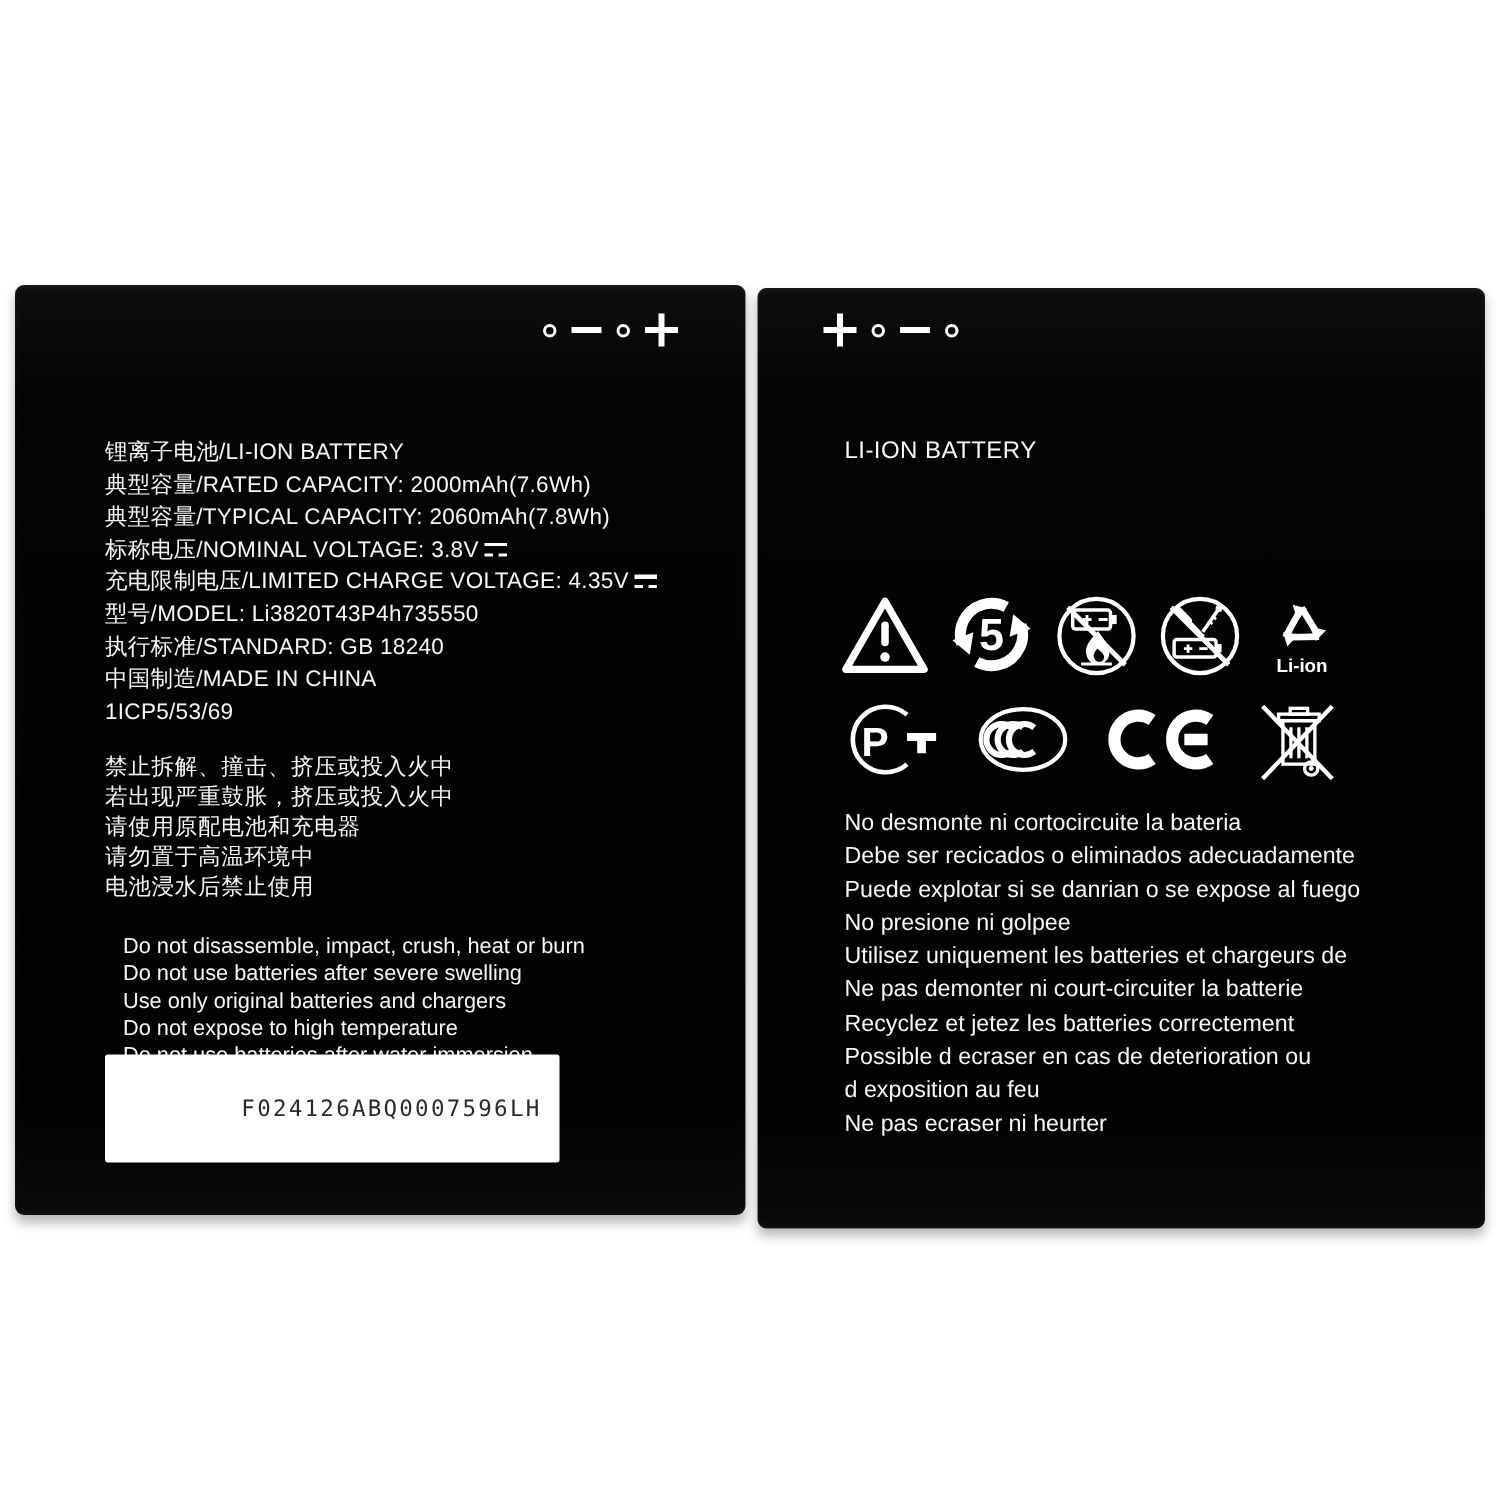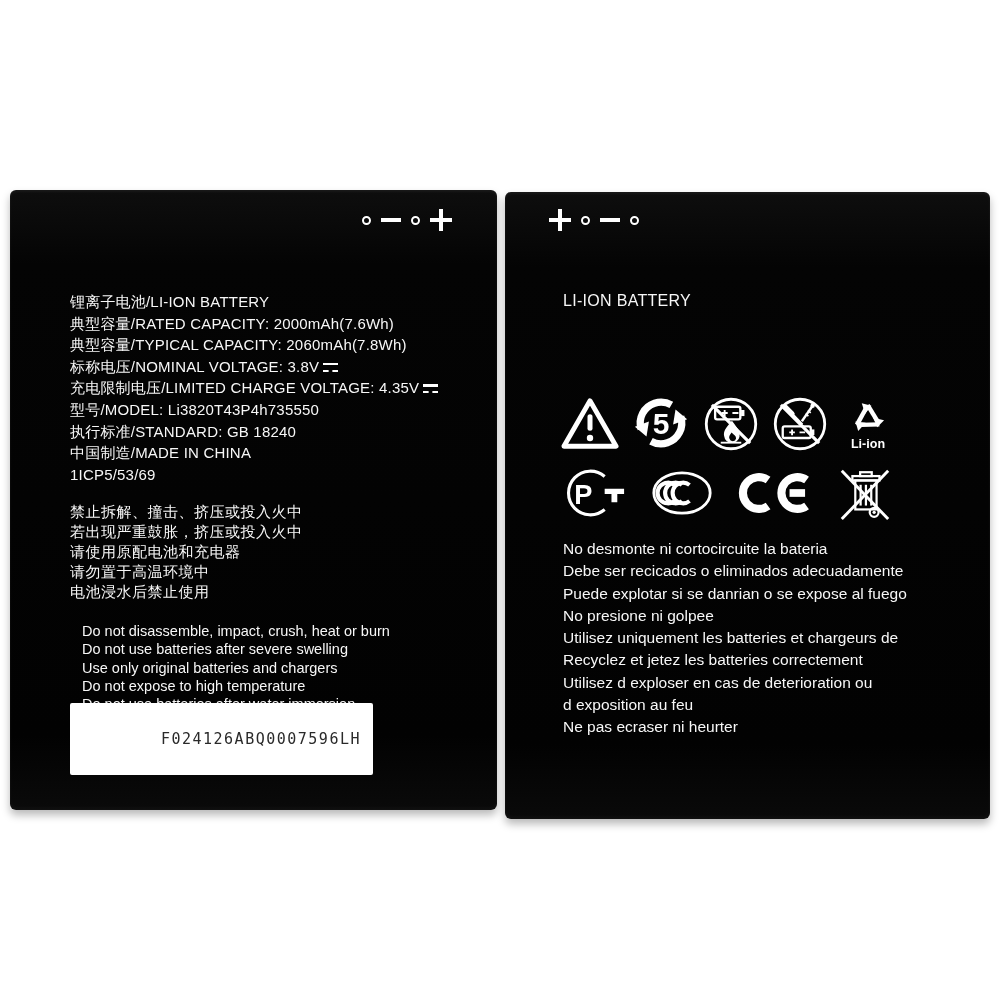--- a/index.html
+++ b/index.html
@@ -204,19 +204,20 @@
         <line x1="55" y1="7" x2="7" y2="57" stroke="#fff" stroke-width="3"></line>
       </svg>
     </div>
 
     <div class="back-warnings">
       <div class="line">No desmonte ni cortocircuite la bateria</div>
       <div class="line">Debe ser recicados o eliminados adecuadamente</div>
       <div class="line">Puede explotar si se danrian o se expose al fuego</div>
       <div class="line">No presione ni golpee</div>
       <div class="line">Utilisez uniquement les batteries et chargeurs de</div>
+      <div class="line">Ne pas demonter ni court-circuiter la batterie</div>
       <div class="line">Recyclez et jetez les batteries correctement</div>
-      <div class="line">Utilisez d exploser en cas de deterioration ou</div>
+      <div class="line">Possible d ecraser en cas de deterioration ou</div>
       <div class="line">d exposition au feu</div>
       <div class="line">Ne pas ecraser ni heurter</div>
     </div>
   </div>
 </div>
 
 </body></html>

